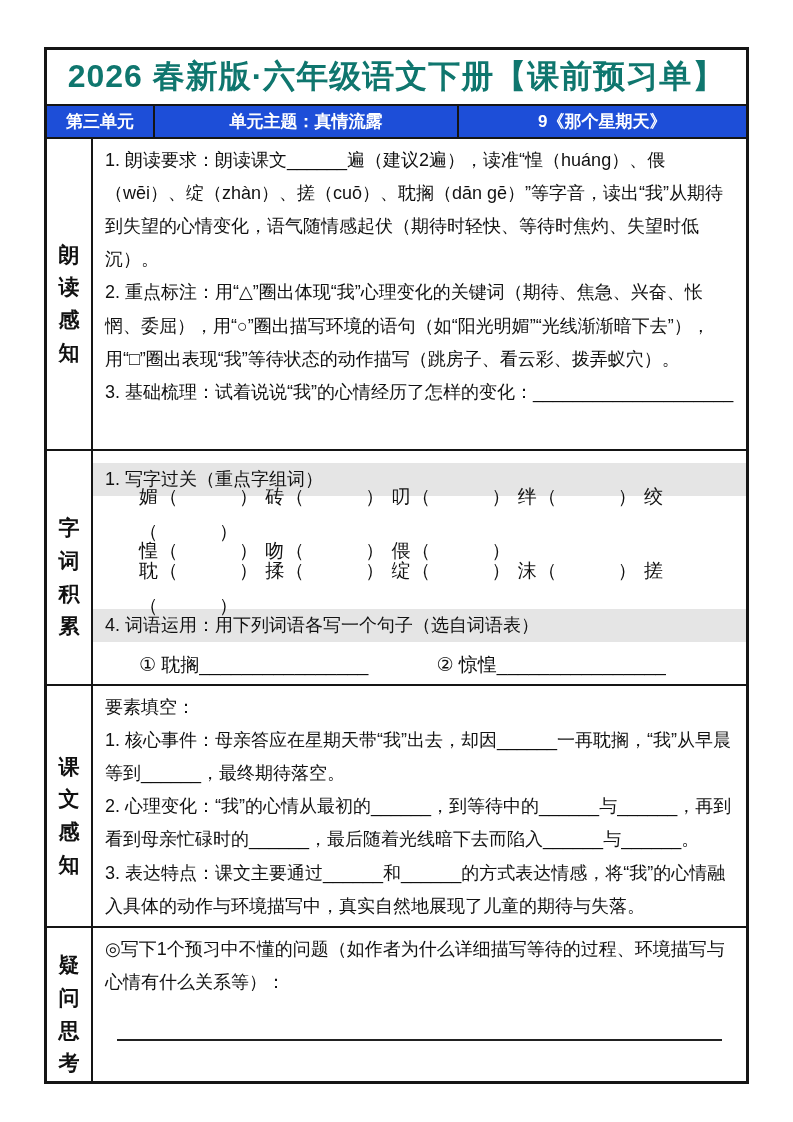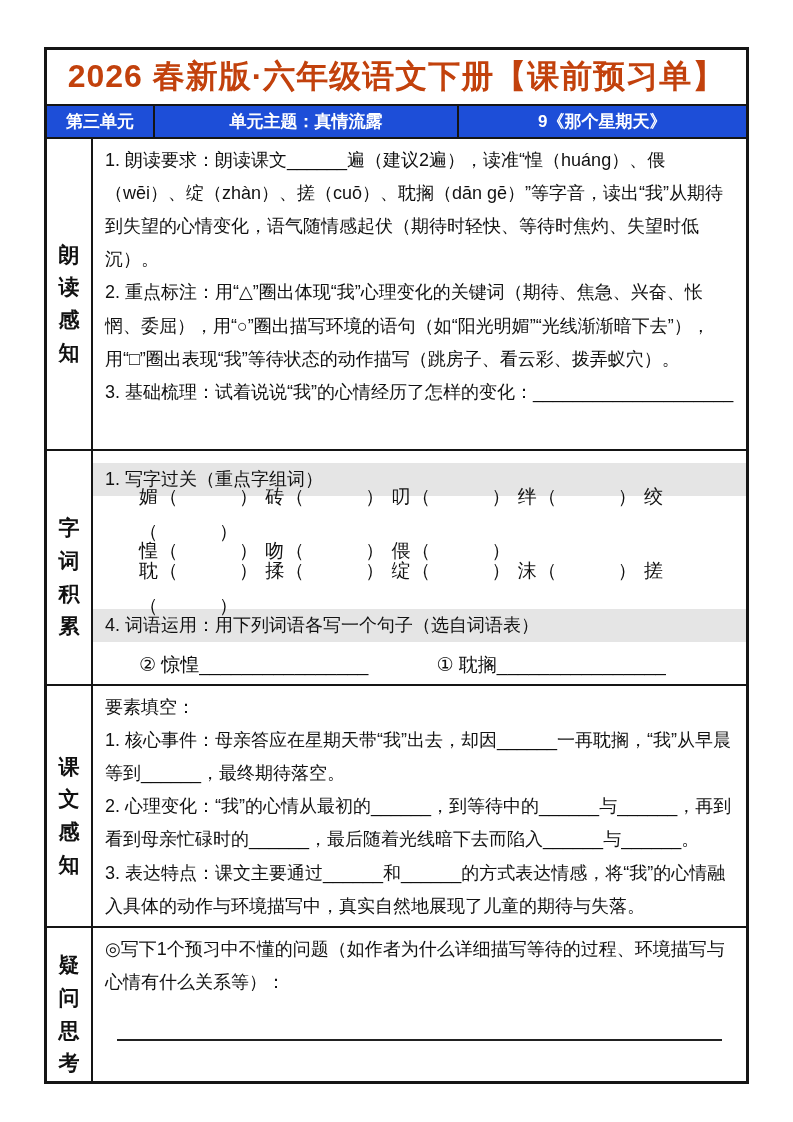--- a/index.html
+++ b/index.html
@@ -8,21 +8,21 @@
     position:relative; width:793px; height:1122px; background:#ffffff;
     font-family:"Liberation Sans","DejaVu Sans",sans-serif; color:#111;
   }
   .sheet {
     position:absolute; left:44px; top:47px; width:705px;
     border:3px solid #151515; background:#fff;
   }
   
   .title-row {
     height:56px; display:flex; align-items:center; justify-content:center;
-    color:#c2410c; font-size:32px; font-weight:900; letter-spacing:1px;
+    color:#0f766e; font-size:32px; font-weight:900; letter-spacing:1px;
     border-bottom:2px solid #151515; white-space:nowrap;
   }
   
   .unit-bar {
     display:flex; height:33px; background:#1d4ed8; color:#ffffff;
     font-weight:bold; font-size:17px; border-bottom:2px solid #151515;
   }
   .unit-bar .cell { display:flex; align-items:center; justify-content:center; }
   .unit-bar .c1 { width:15.2%; }
   .unit-bar .c2 { width:43.7%; border-left:2px solid #151515; border-right:2px solid #151515; }
@@ -80,22 +80,22 @@
       <div class="row-label bt">
         <span>字词积累</span>
       </div>
       <div class="content bt">
         <div class="band first">1. 写字过关（重点字组词）</div>
         <div class="char-row">媚（　　　） 砖（　　　） 叨（　　　） 绊（　　　） 绞（　　　）</div>
         <div class="char-row">惶（　　　） 吻（　　　） 偎（　　　）</div>
         <div class="char-row">耽（　　　） 揉（　　　） 绽（　　　） 沫（　　　） 搓（　　　）</div>
         <div class="band">4. 词语运用：用下列词语各写一个句子（选自词语表）</div>
         <div class="usage-grid">
+          <span>① 耽搁________________</span>
           <span>② 惊惶________________</span>
-          <span>① 耽搁________________</span>
           <span>③ 依偎________________</span>
           <span>④ 翻箱倒柜______________</span>
         </div>
       </div>
 
       <div class="row-label bt">
         <span>课文感知</span>
       </div>
       <div class="content pad bt">
         <p>要素填空：</p>

